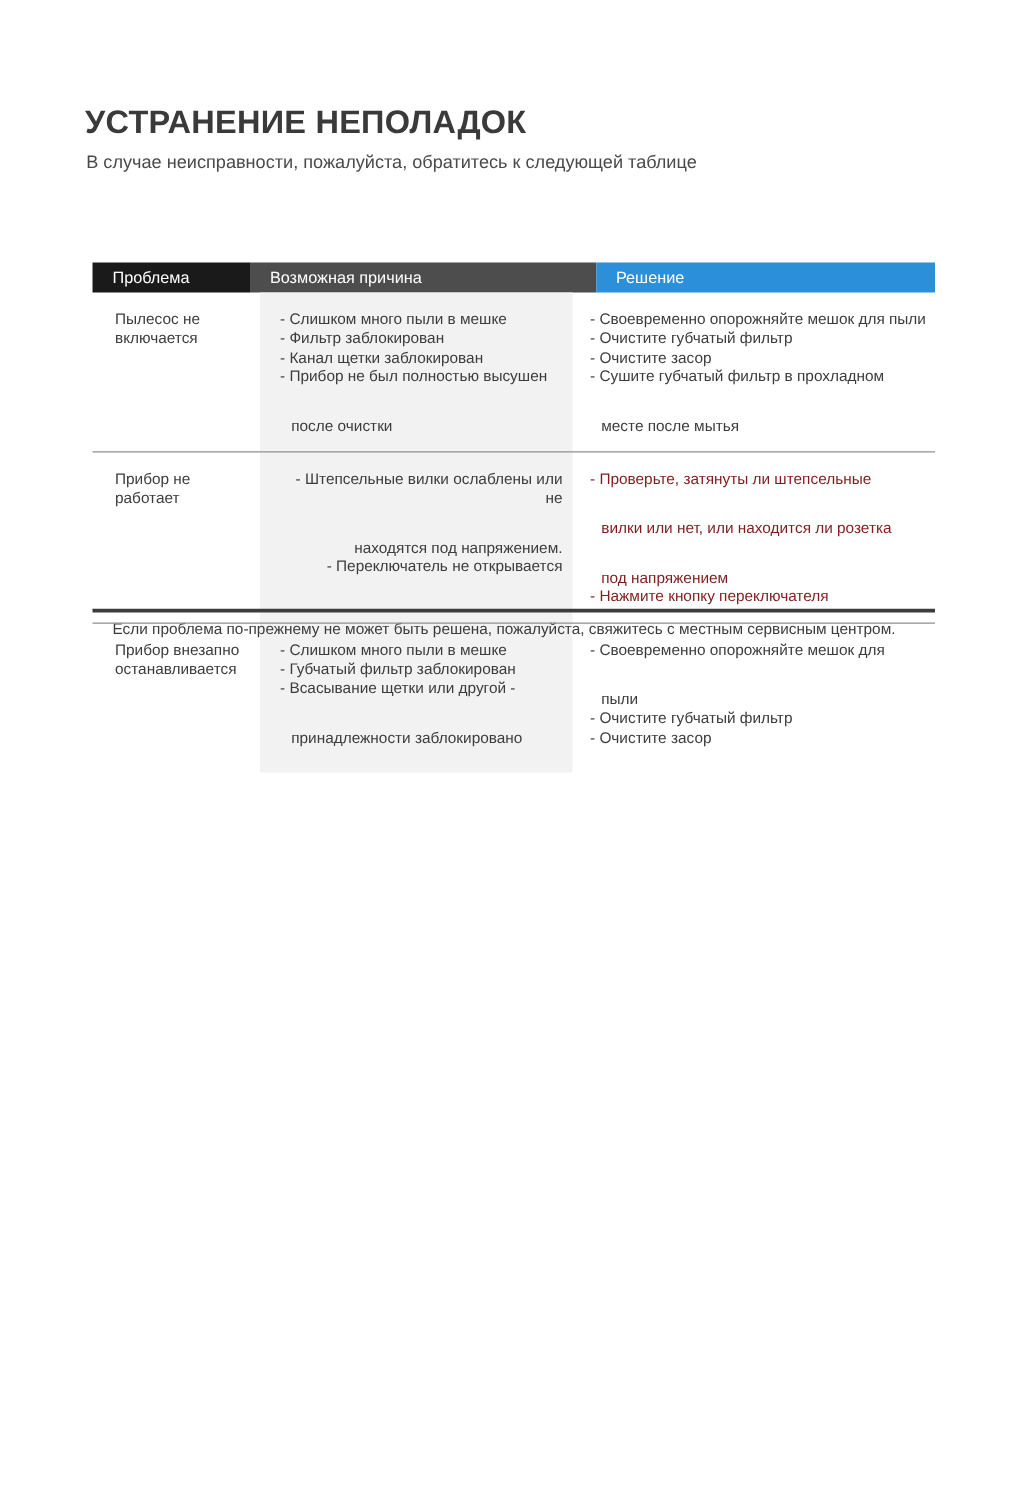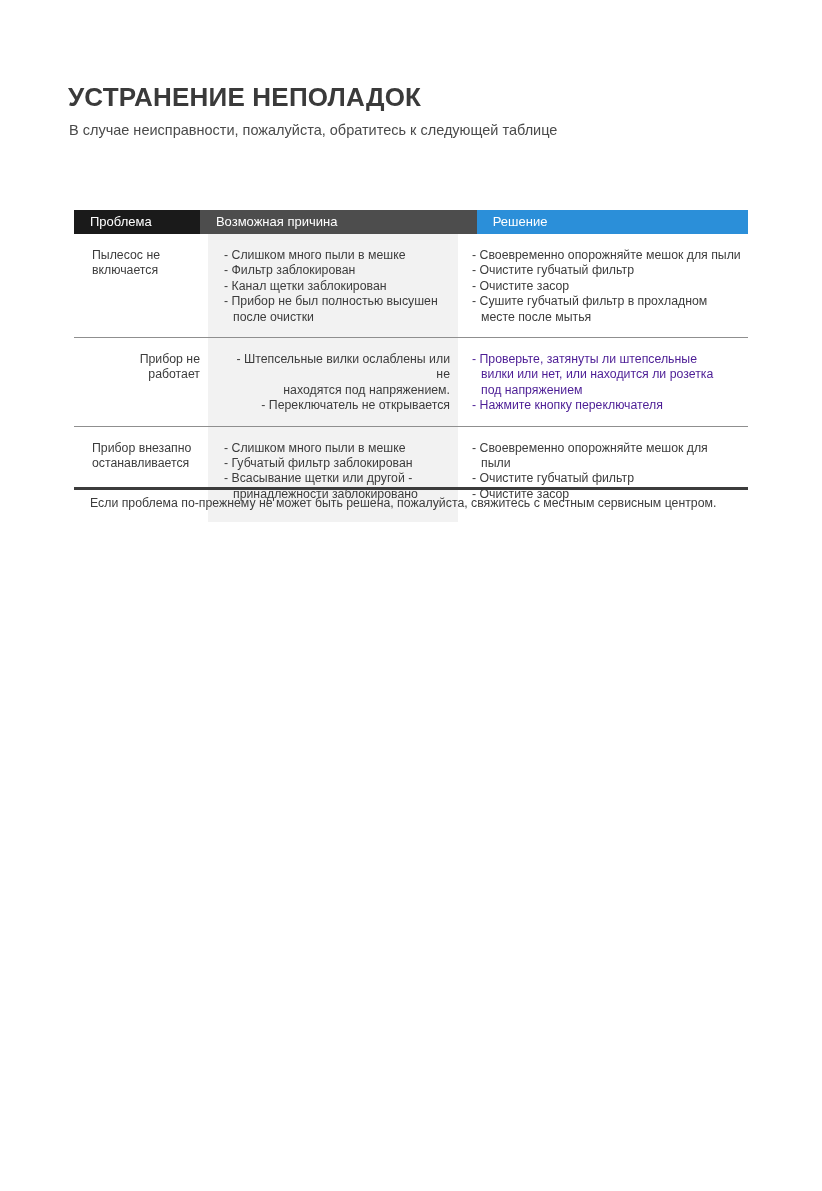--- a/index.html
+++ b/index.html
@@ -117,20 +117,21 @@
   
   .c-cause .line,
   .c-solution .line {
     padding-left: 9px;
     text-indent: -9px;
   }
   .c-cause .cont,
   .c-solution .cont {
     padding-left: 9px;
     text-indent: 0;
+    margin-top: 24px;
   }
 
   
   .table-bottom-rule {
     position: absolute;
     left: 74px;
     top: 487px;
     width: 674px;
     height: 3px;
     background: #3c3c3c;
@@ -181,30 +182,30 @@
           </div>
           <div class="cell c-solution" style="color: rgb(60, 60, 60);">
             <span class="line">- Своевременно опорожняйте мешок для пыли</span>
             <span class="line">- Очистите губчатый фильтр</span>
             <span class="line">- Очистите засор</span>
             <span class="line">- Сушите губчатый фильтр в прохладном</span>
             <span class="line cont">месте после мытья</span>
           </div>
         </div>
         <div class="row" style="border-bottom-color: rgb(143, 143, 143);">
-          <div class="cell c-problem" style="color: rgb(60, 60, 60); text-align: right;">
+          <div class="cell c-problem" style="color: rgb(60, 60, 60);">
             <span class="line">Прибор не</span>
             <span class="line">работает</span>
           </div>
           <div class="cell c-cause" style="color: rgb(60, 60, 60); text-align: right;">
             <span class="line">- Штепсельные вилки ослаблены или не</span>
             <span class="line cont">находятся под напряжением.</span>
             <span class="line">- Переключатель не открывается</span>
           </div>
-          <div class="cell c-solution" style="color: #4c1d95;">
+          <div class="cell c-solution" style="color: #7f1d1d;">
             <span class="line">- Проверьте, затянуты ли штепсельные</span>
             <span class="line cont">вилки или нет, или находится ли розетка</span>
             <span class="line cont">под напряжением</span>
             <span class="line">- Нажмите кнопку переключателя</span>
           </div>
         </div>
         <div class="row" style="border-bottom-color: rgb(143, 143, 143);">
           <div class="cell c-problem" style="color: rgb(60, 60, 60);">
             <span class="line">Прибор внезапно</span>
             <span class="line">останавливается</span>

